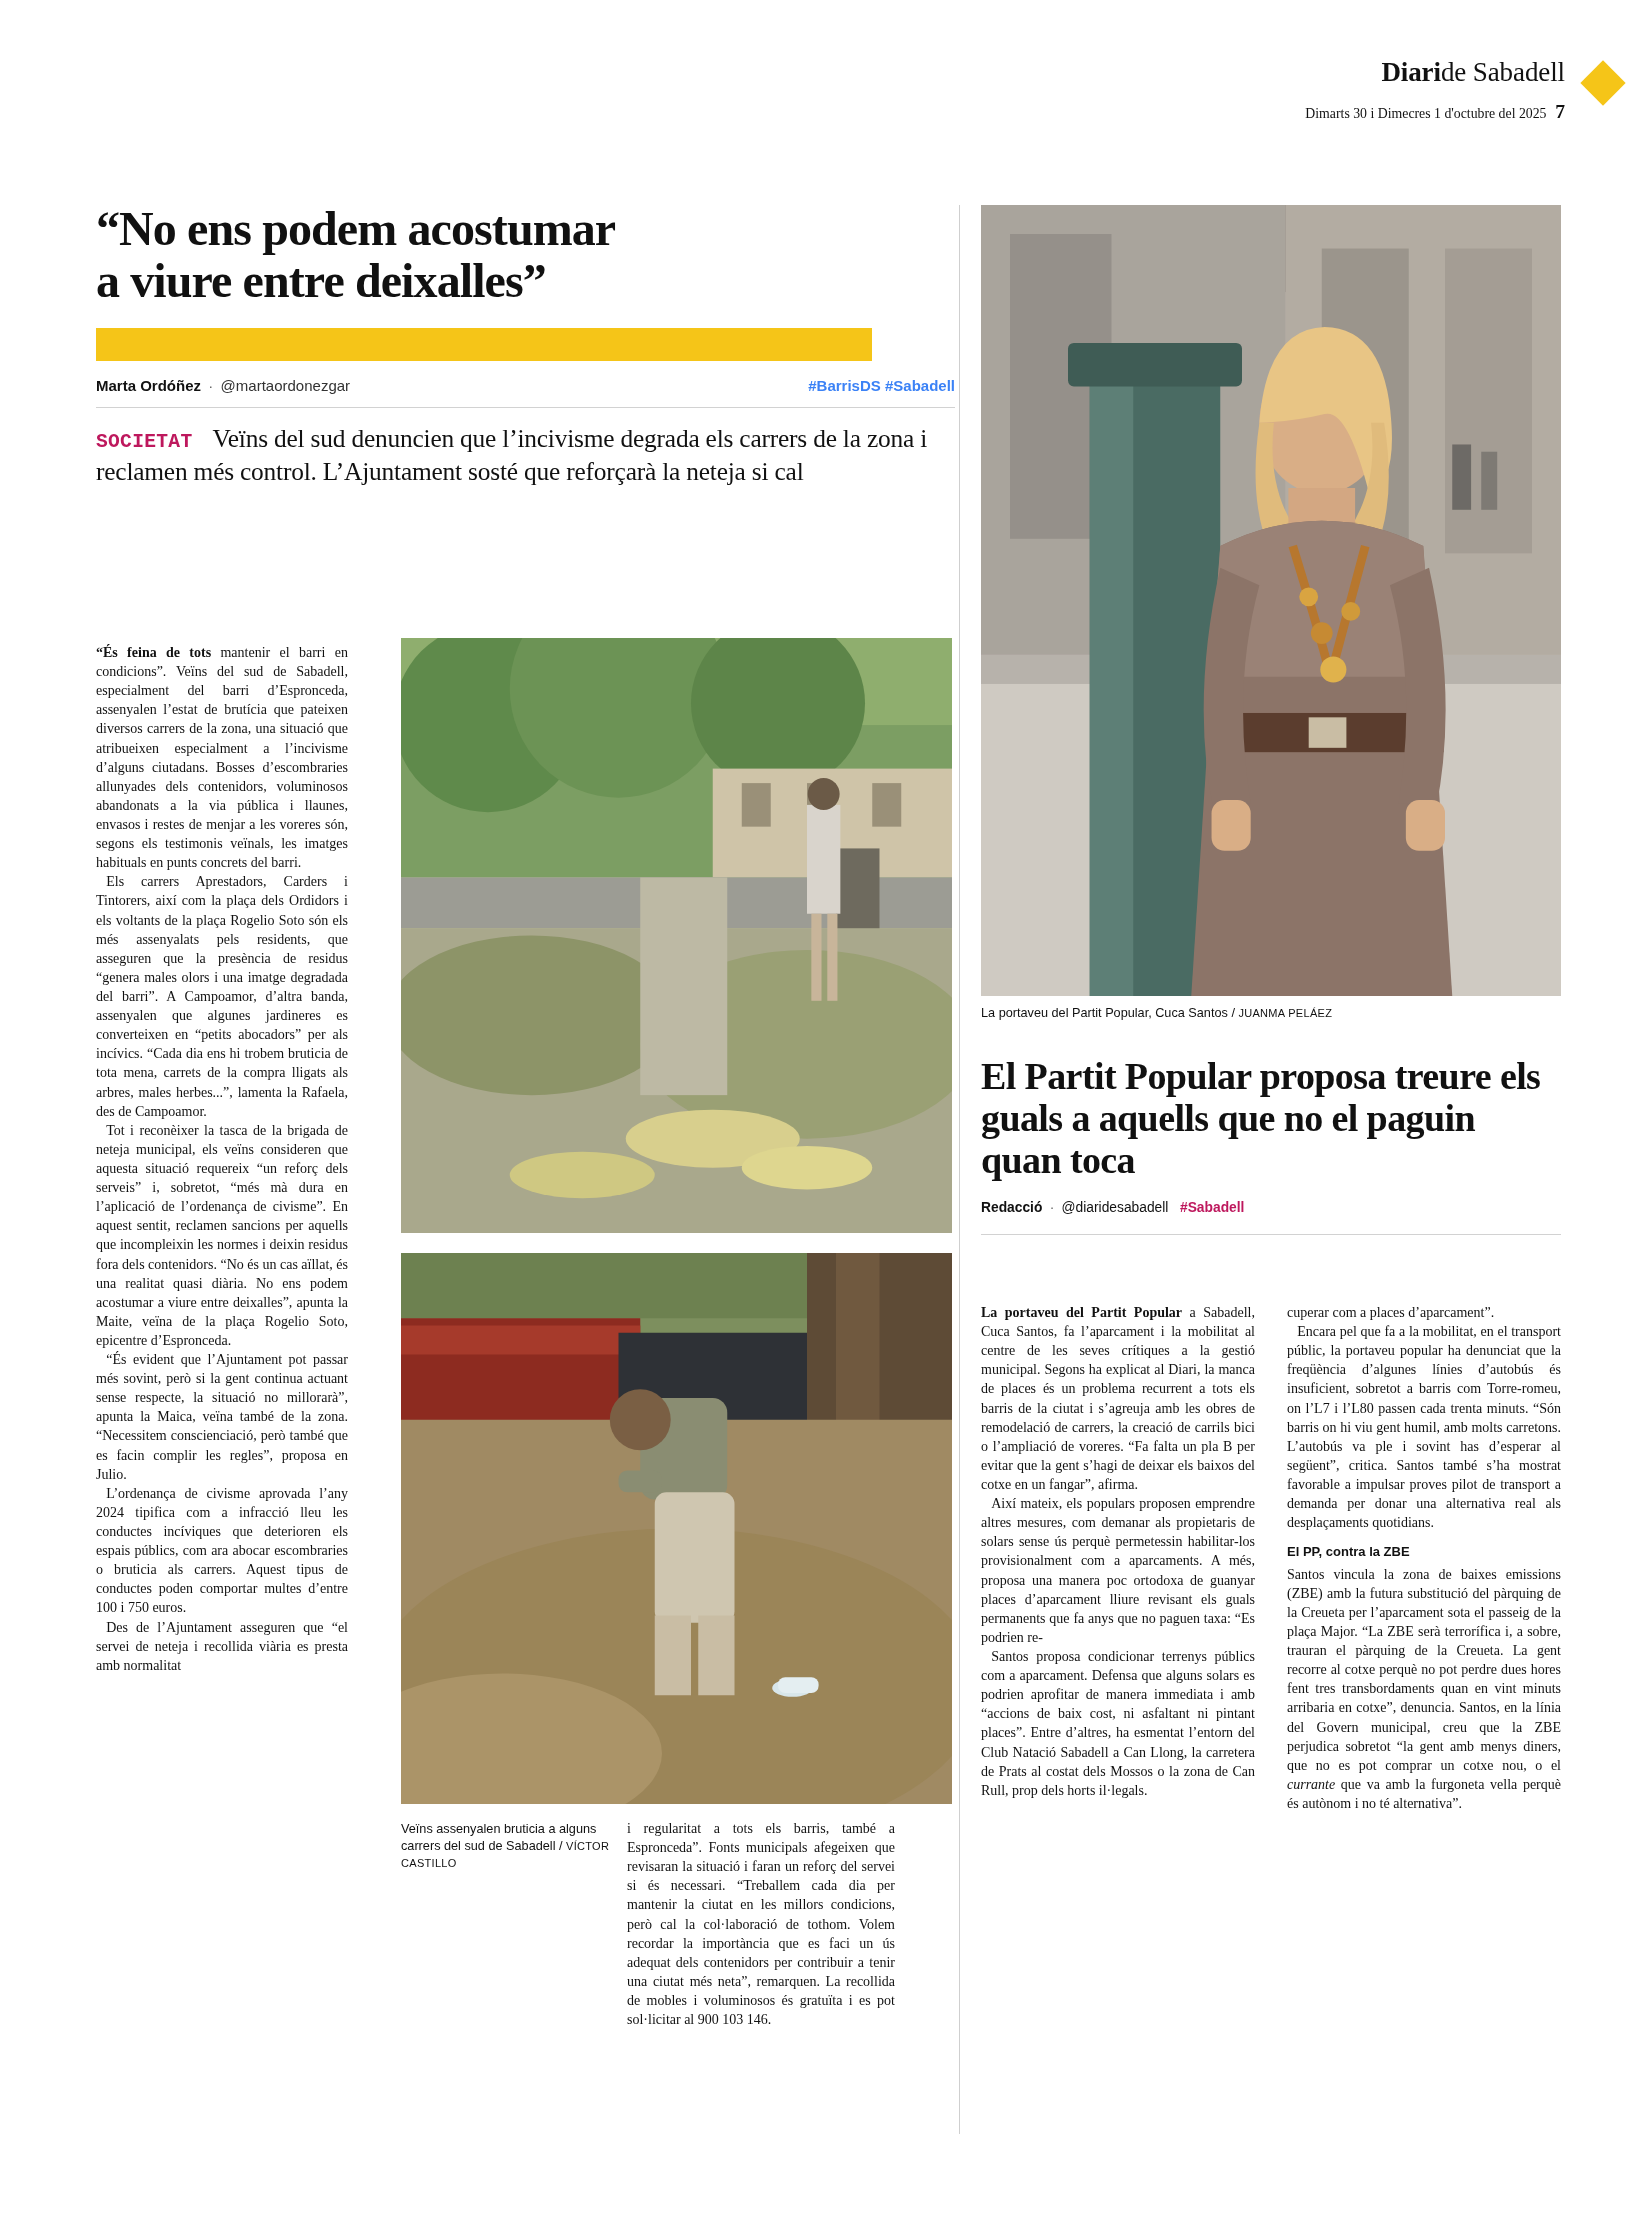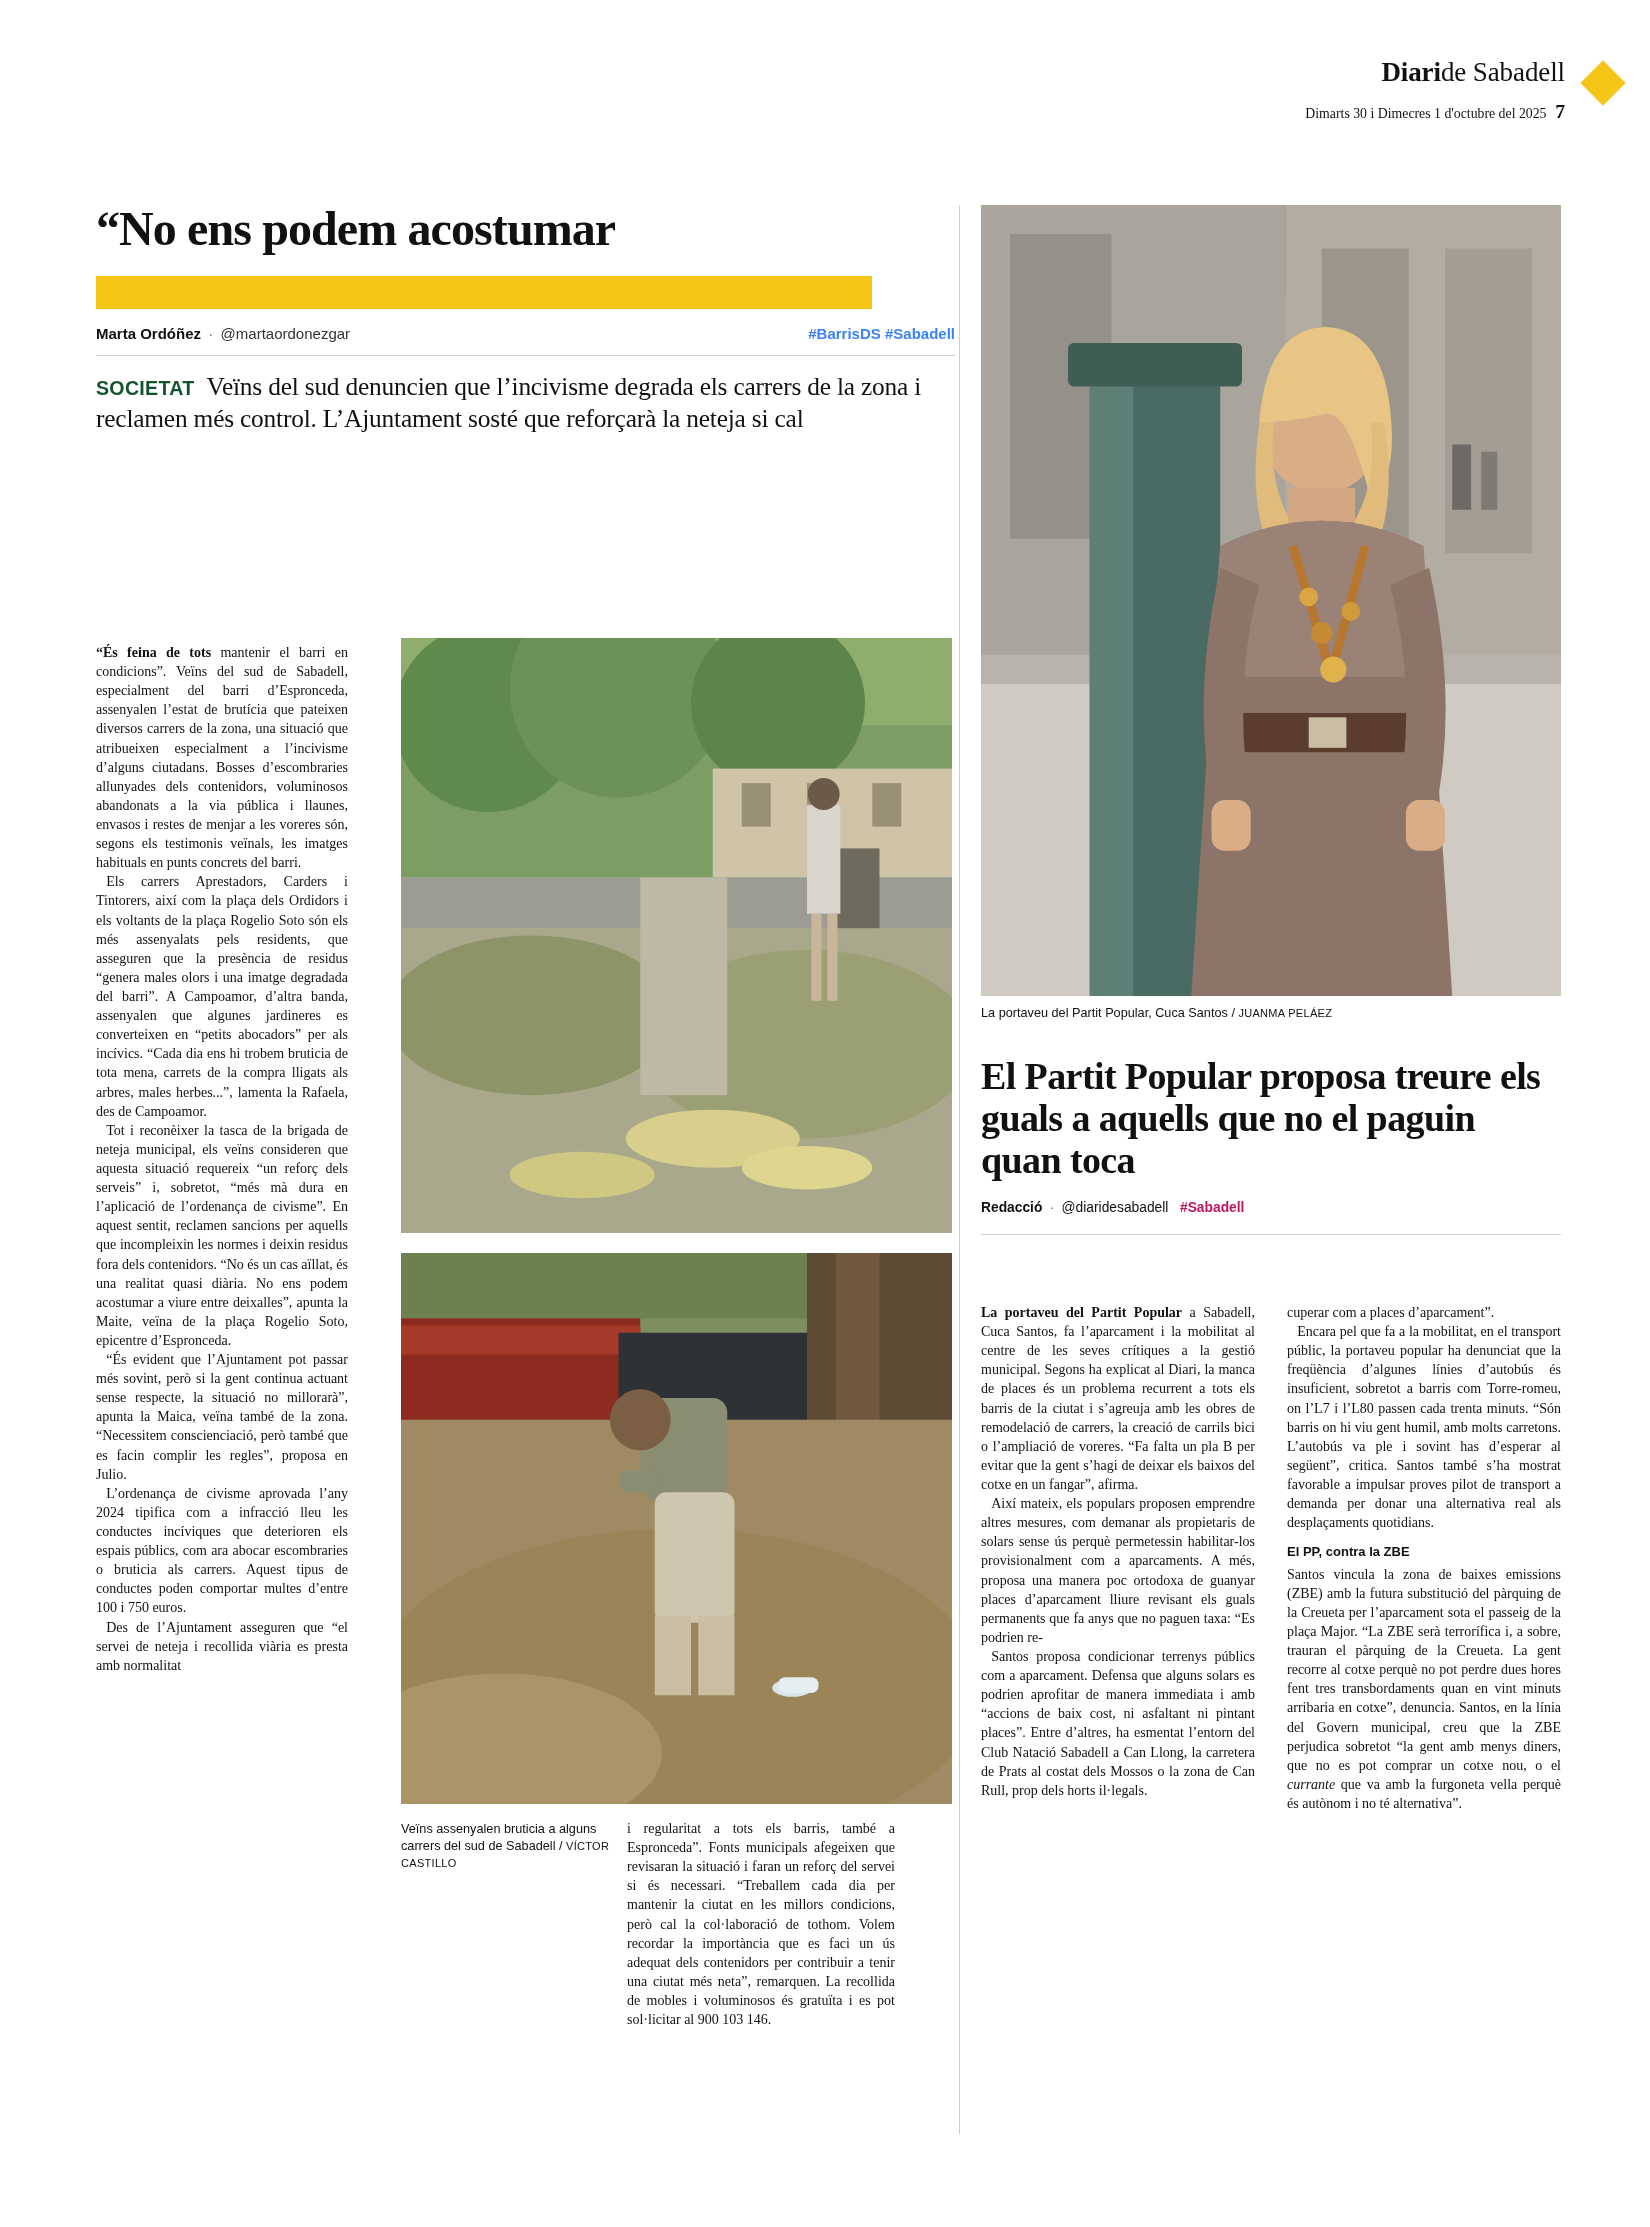--- a/index.html
+++ b/index.html
@@ -91,26 +91,26 @@
   }
   .hrule { height:0.7px; background:#d2d2d2; width:100%; margin: 0 0 14.5px 0; }
 
   .subhead {
     font-family: "Liberation Serif", serif;
     font-size: 25.4px;
     line-height: 1.28;
     letter-spacing: -0.2px;
   }
   .kicker {
-    font-family: Liberation Sans, sans-serif;
+    font-family: Liberation Mono, monospace;
     font-weight: bold;
     font-size: 19.6px;
-    color: #14532d;
+    color: #be185d;
     letter-spacing: 0.3px;
-    margin-right: 12px;
+    margin-right: 20px;
   }
   .dropcap-lead { font-weight: bold; }
 
   .col-narrow {
     position: absolute;
     width: 252px;
     font-size: 14px;
     line-height: 1.365;
     text-align: justify;
     hyphens: auto;
@@ -184,20 +184,21 @@
       <span>Dimarts 30 i Dimecres 1 d'octubre del 2025</span><span class="masthead-page">7</span>
     </div>
   </div>
   <div class="diamond"></div>
 
   <div class="vrule"></div>
 
   <div class="left-col">
     <h1 class="headline">
       <span>“No ens podem acostumar</span><br>
+      <span>a viure entre deixalles”</span>
     </h1>
     <div class="yellow-bar"></div>
     <div class="byline">
       <span class="author">Marta Ordóñez</span>
       <span class="dot">·</span>
       <span class="handle">@martaordonezgar</span>
       <span class="tags">#BarrisDS #Sabadell</span>
     </div>
     <div class="hrule"></div>
     <div class="subhead">

